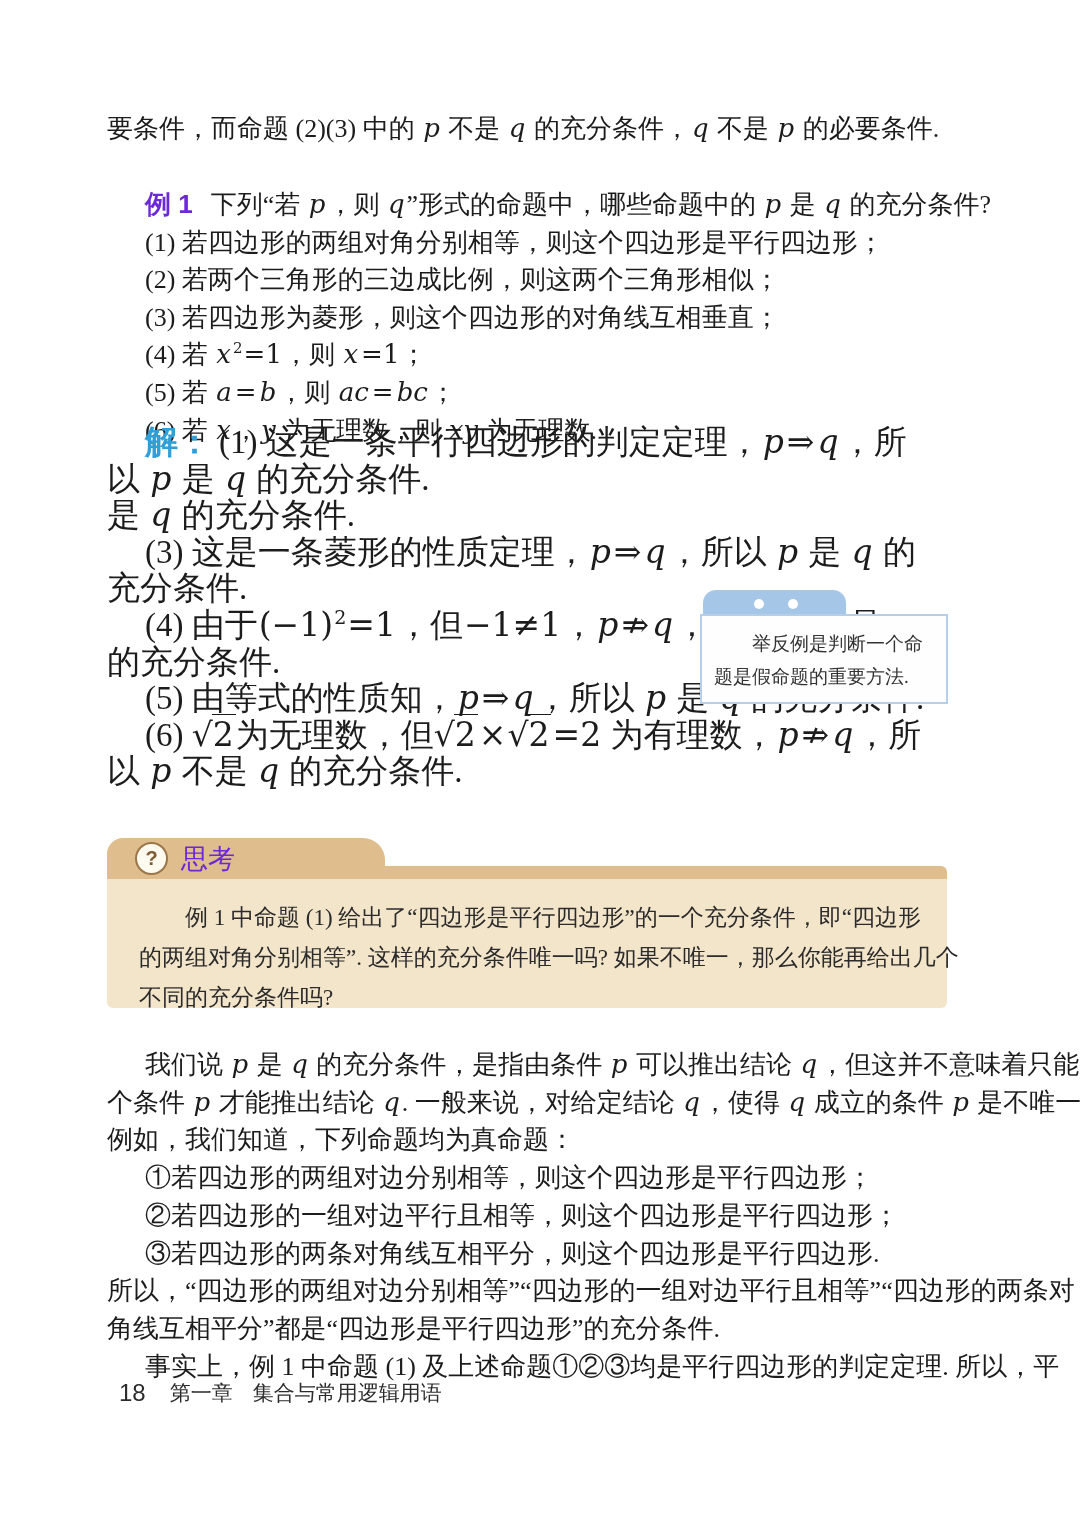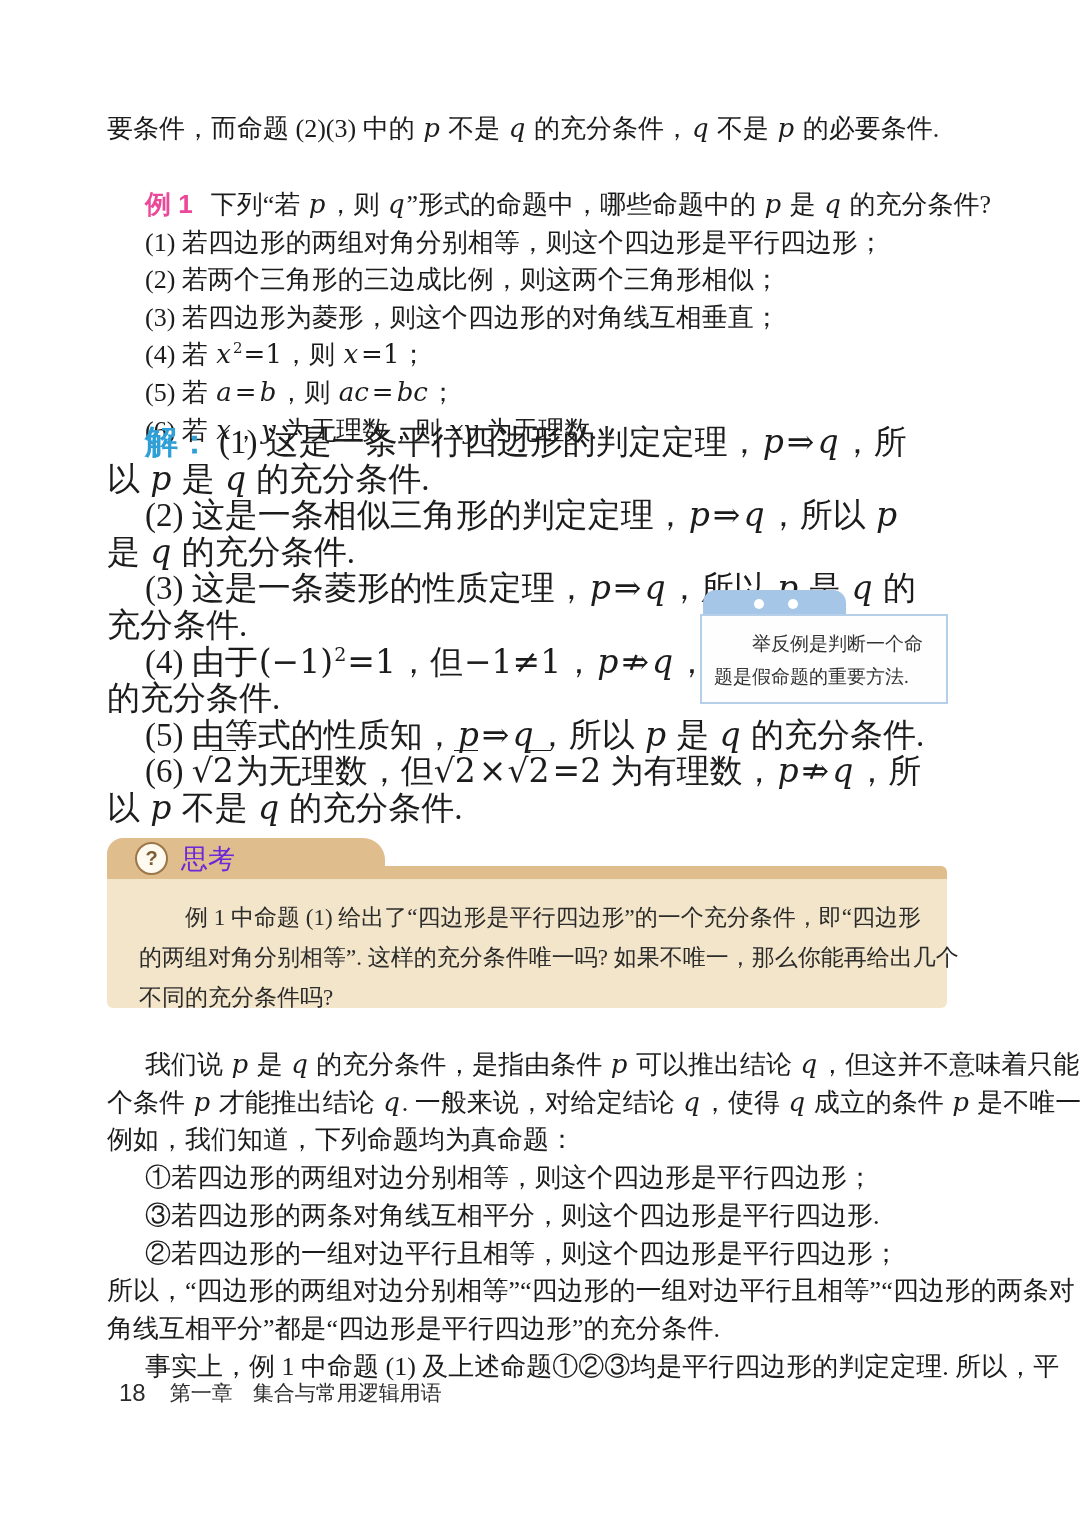--- a/index.html
+++ b/index.html
@@ -8,21 +8,21 @@
 
   .tline{white-space:nowrap;}
   .ind{padding-left:38px;}
   .m{font-family:"DejaVu Serif",serif;font-style:italic;padding:0 2px;}
   .o{font-family:"DejaVu Serif",serif;padding:0 1px;}
   sup.sp{font-family:"DejaVu Serif",serif;font-size:0.58em;line-height:0;}
   .sq{white-space:nowrap;font-family:"DejaVu Serif",serif;}
   .sq .rs{margin-right:-1px;}
   .sq .rn{border-top:1.6px solid #1c1c1c;padding:0 2px 0 1px;}
   .lbl{color:#2f9fd8;font-weight:bold;padding-right:8px;}
-  .exl{color:#ec4899;font-weight:bold;font-family:"Liberation Sans",sans-serif;margin-right:18px;}
+  .exl{color:#6d28d9;font-weight:bold;font-family:"Liberation Sans",sans-serif;margin-right:18px;}
 
   #intro{position:absolute;left:107px;top:110px;width:860px;font-size:26px;line-height:37px;}
   #example{position:absolute;left:107px;top:186px;width:860px;font-size:26px;line-height:37.6px;}
   #solution{position:absolute;left:107px;top:424px;width:600px;font-size:33px;line-height:36.6px;}
 
   
   #side-note{position:absolute;left:700px;top:590px;width:250px;height:115px;padding-left:42px;}
   .sn-tab{position:absolute;left:3px;top:0;width:143px;height:28px;background:#a5c6e6;border-radius:13px 13px 0 0;}
   .sn-dot{position:absolute;top:9px;width:10px;height:10px;border-radius:50%;background:#ffffff;}
   .sn-dot.d1{left:51px;}
@@ -60,21 +60,20 @@
       <div class="tline ind"><span>(2) 若两个三角形的三边成比例，则这两个三角形相似；</span></div>
       <div class="tline ind"><span>(3) 若四边形为菱形，则这个四边形的对角线互相垂直；</span></div>
       <div class="tline ind"><span>(4) 若 </span><span class="m">x</span><sup class="sp">2</sup><span class="o">=1</span><span>，则 </span><span class="m">x</span><span class="o">=1</span><span>；</span></div>
       <div class="tline ind"><span>(5) 若 </span><span class="m">a</span><span class="o">=</span><span class="m">b</span><span>，则 </span><span class="m">ac</span><span class="o">=</span><span class="m">bc</span><span>；</span></div>
       <div class="tline ind"><span>(6) 若 </span><span class="m">x</span><span>，</span><span class="m">y</span><span> 为无理数，则 </span><span class="m">xy</span><span> 为无理数.</span></div>
     </div>
 
   <div id="solution">
       <div class="tline ind"><span class="lbl">解：</span><span>(1) 这是一条平行四边形的判定定理，</span><span class="m">p</span><span class="o">⇒</span><span class="m">q</span><span>，所</span></div>
       <div class="tline"><span>以 </span><span class="m">p</span><span> 是 </span><span class="m">q</span><span> 的充分条件.</span></div>
-      <div class="tline ind"><span>(2) 这是一条相似三角形的判定定理，</span><span class="m">p</span><span class="o">⇒</span><span class="m">q</span><span>，所以 </span><span class="m">p</span></div>
       <div class="tline"><span>是 </span><span class="m">q</span><span> 的充分条件.</span></div>
       <div class="tline ind"><span>(3) 这是一条菱形的性质定理，</span><span class="m">p</span><span class="o">⇒</span><span class="m">q</span><span>，所以 </span><span class="m">p</span><span> 是 </span><span class="m">q</span><span> 的</span></div>
       <div class="tline"><span>充分条件.</span></div>
       <div class="tline ind"><span>(4) 由于</span><span class="o">(−1)</span><sup class="sp">2</sup><span class="o">=1</span><span>，但</span><span class="o">−1≠1</span><span>，</span><span class="m">p</span><span class="o">⇏</span><span class="m">q</span><span>，所以 </span><span class="m">p</span><span> 不是 </span><span class="m">q</span></div>
       <div class="tline"><span>的充分条件.</span></div>
       <div class="tline ind"><span>(5) 由等式的性质知，</span><span class="m">p</span><span class="o">⇒</span><span class="m">q</span><span>，所以 </span><span class="m">p</span><span> 是 </span><span class="m">q</span><span> 的充分条件.</span></div>
       <div class="tline ind"><span>(6) </span><span class="sq"><span class="rs">√</span><span class="rn">2</span></span><span>为无理数，但</span><span class="sq"><span class="rs">√</span><span class="rn">2</span></span><span class="o">×</span><span class="sq"><span class="rs">√</span><span class="rn">2</span></span><span class="o">=2</span><span> 为有理数，</span><span class="m">p</span><span class="o">⇏</span><span class="m">q</span><span>，所</span></div>
       <div class="tline"><span>以 </span><span class="m">p</span><span> 不是 </span><span class="m">q</span><span> 的充分条件.</span></div>
     </div>
 
@@ -97,22 +96,22 @@
         <div class="tline"><span>的两组对角分别相等”. 这样的充分条件唯一吗? 如果不唯一，那么你能再给出几个</span></div>
         <div class="tline"><span>不同的充分条件吗?</span></div>
       </div>
   </div>
 
   <div id="discussion">
       <div class="tline ind"><span>我们说 </span><span class="m">p</span><span> 是 </span><span class="m">q</span><span> 的充分条件，是指由条件 </span><span class="m">p</span><span> 可以推出结论 </span><span class="m">q</span><span>，但这并不意味着只能由这</span></div>
       <div class="tline"><span>个条件 </span><span class="m">p</span><span> 才能推出结论 </span><span class="m">q</span><span>. 一般来说，对给定结论 </span><span class="m">q</span><span>，使得 </span><span class="m">q</span><span> 成立的条件 </span><span class="m">p</span><span> 是不唯一的.</span></div>
       <div class="tline"><span>例如，我们知道，下列命题均为真命题：</span></div>
       <div class="tline ind"><span>①若四边形的两组对边分别相等，则这个四边形是平行四边形；</span></div>
+      <div class="tline ind"><span>②若四边形的一组对边平行且相等，则这个四边形是平行四边形；</span></div>
       <div class="tline ind"><span>③若四边形的两条对角线互相平分，则这个四边形是平行四边形.</span></div>
-      <div class="tline ind"><span>②若四边形的一组对边平行且相等，则这个四边形是平行四边形；</span></div>
       <div class="tline"><span>所以，“四边形的两组对边分别相等”“四边形的一组对边平行且相等”“四边形的两条对</span></div>
       <div class="tline"><span>角线互相平分”都是“四边形是平行四边形”的充分条件.</span></div>
       <div class="tline ind"><span>事实上，例 1 中命题 (1) 及上述命题①②③均是平行四边形的判定定理. 所以，平</span></div>
     </div>
 
   <div id="footer">
     <span class="fp">18</span>
     <span class="fc">第一章</span>
     <span class="fb">集合与常用逻辑用语</span>
   </div>

